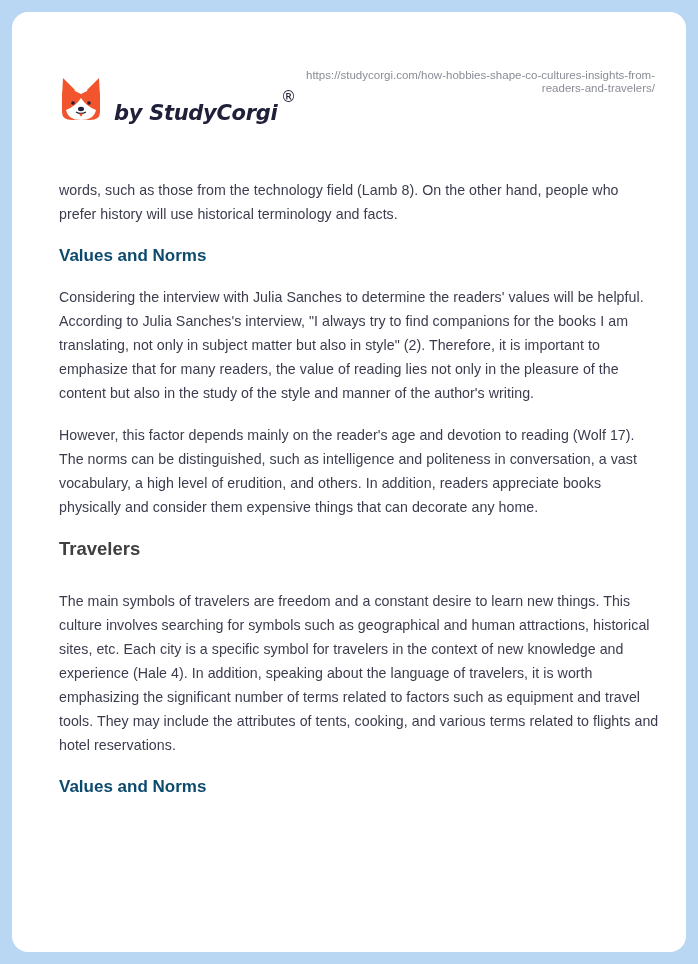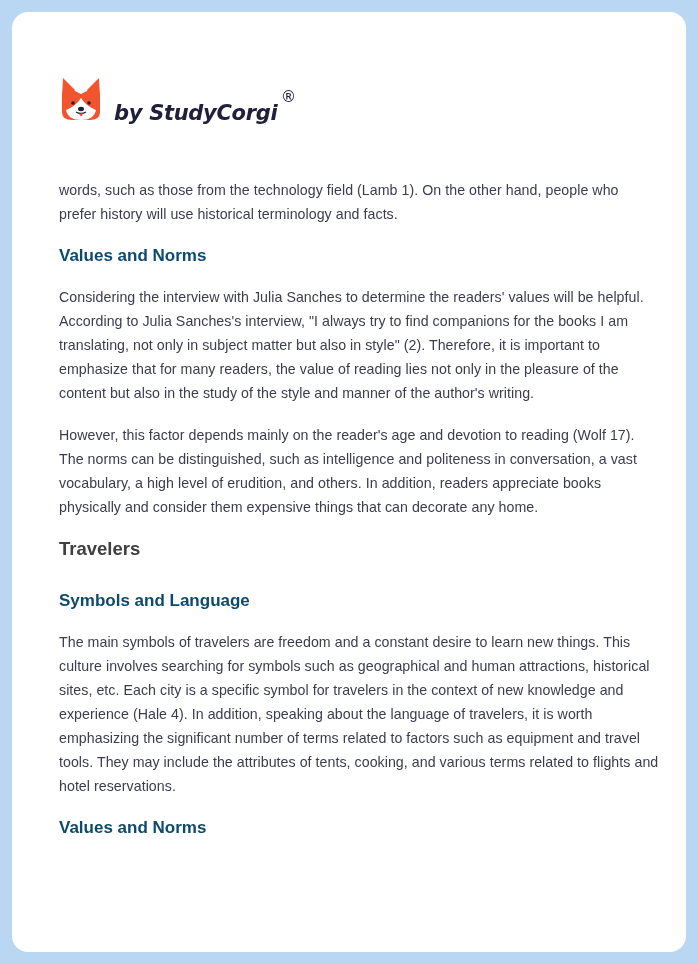--- a/index.html
+++ b/index.html
@@ -140,27 +140,27 @@
           <path d="M16 36 Q21 39 26 36" stroke="#20203a" stroke-width="1.3" fill="none"></path>
 
           <path d="M19 37.5 Q21 43 23 37.5 Z" fill="#f2542d"></path>
         </svg>
       </span>
       <span class="logo-text">by StudyCorgi</span>
       <span class="logo-reg">®</span>
     </div>
 
     <div class="doc-meta">
+      <div class="doc-url">https://studycorgi.com/how-hobbies-shape-co-cultures-insights-from-readers-and-travelers/</div>
     </div>
   </div>
 
   <div class="content">
-    <p class="para">words, such as those from the technology field (Lamb 1). On the other hand, people who prefer history will use historical terminology and facts.</p>
+    <p class="para">words, such as those from the technology field (Lamb 8). On the other hand, people who prefer history will use historical terminology and facts.</p>
     <h3 class="h3">Values and Norms</h3>
     <p class="para">Considering the interview with Julia Sanches to determine the readers' values will be helpful. According to Julia Sanches's interview, "I always try to find companions for the books I am translating, not only in subject matter but also in style" (2). Therefore, it is important to emphasize that for many readers, the value of reading lies not only in the pleasure of the content but also in the study of the style and manner of the author's writing.</p>
     <p class="para">However, this factor depends mainly on the reader's age and devotion to reading (Wolf 17). The norms can be distinguished, such as intelligence and politeness in conversation, a vast vocabulary, a high level of erudition, and others. In addition, readers appreciate books physically and consider them expensive things that can decorate any home.</p>
     <h2 class="h2">Travelers</h2>
-    <h3 class="h3">Symbols and Language</h3>
     <p class="para">The main symbols of travelers are freedom and a constant desire to learn new things. This culture involves searching for symbols such as geographical and human attractions, historical sites, etc. Each city is a specific symbol for travelers in the context of new knowledge and experience (Hale 4). In addition, speaking about the language of travelers, it is worth emphasizing the significant number of terms related to factors such as equipment and travel tools. They may include the attributes of tents, cooking, and various terms related to flights and hotel reservations.</p>
     <h3 class="h3">Values and Norms</h3>
   </div>
 
 </div>
 
 </body></html>

